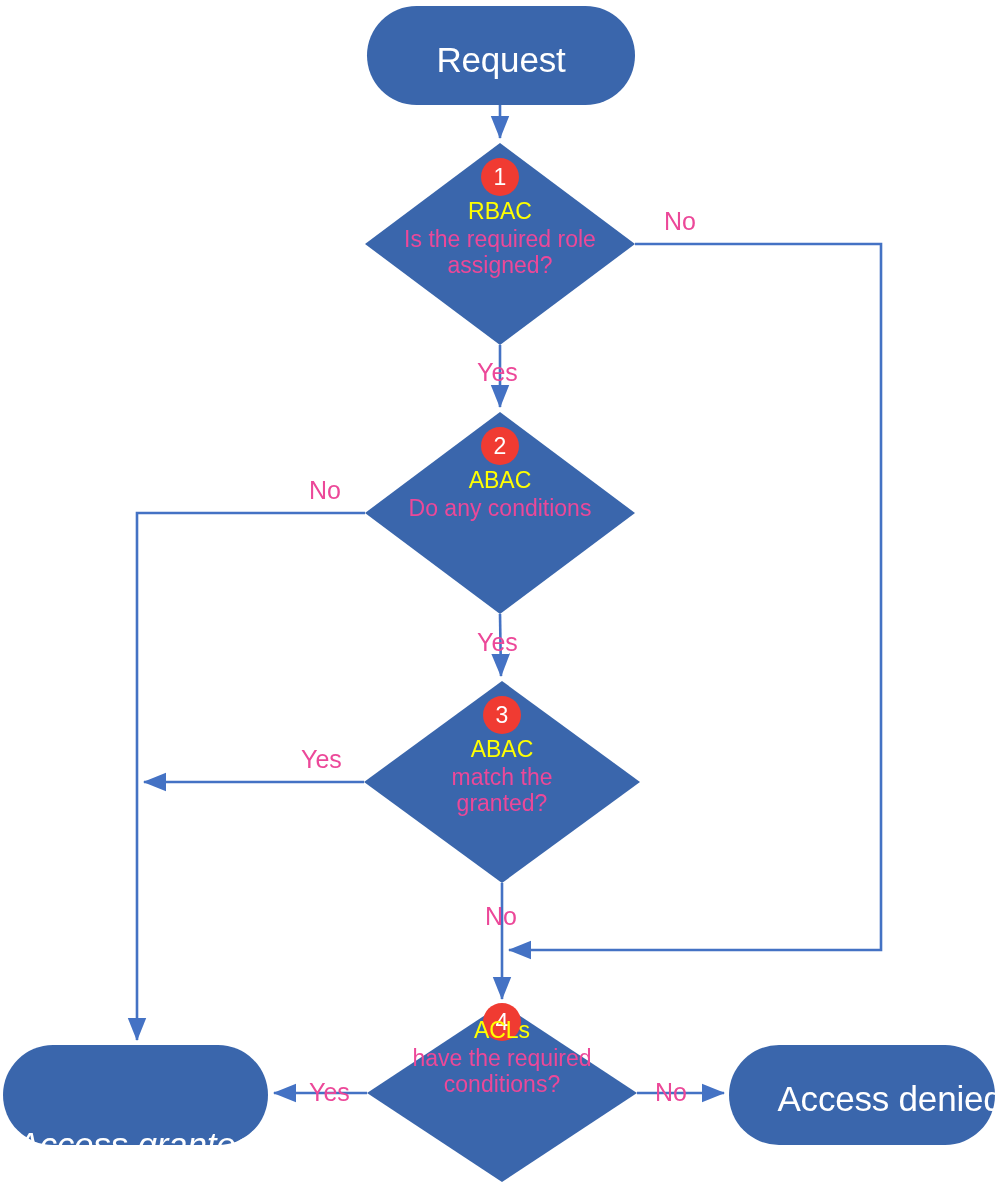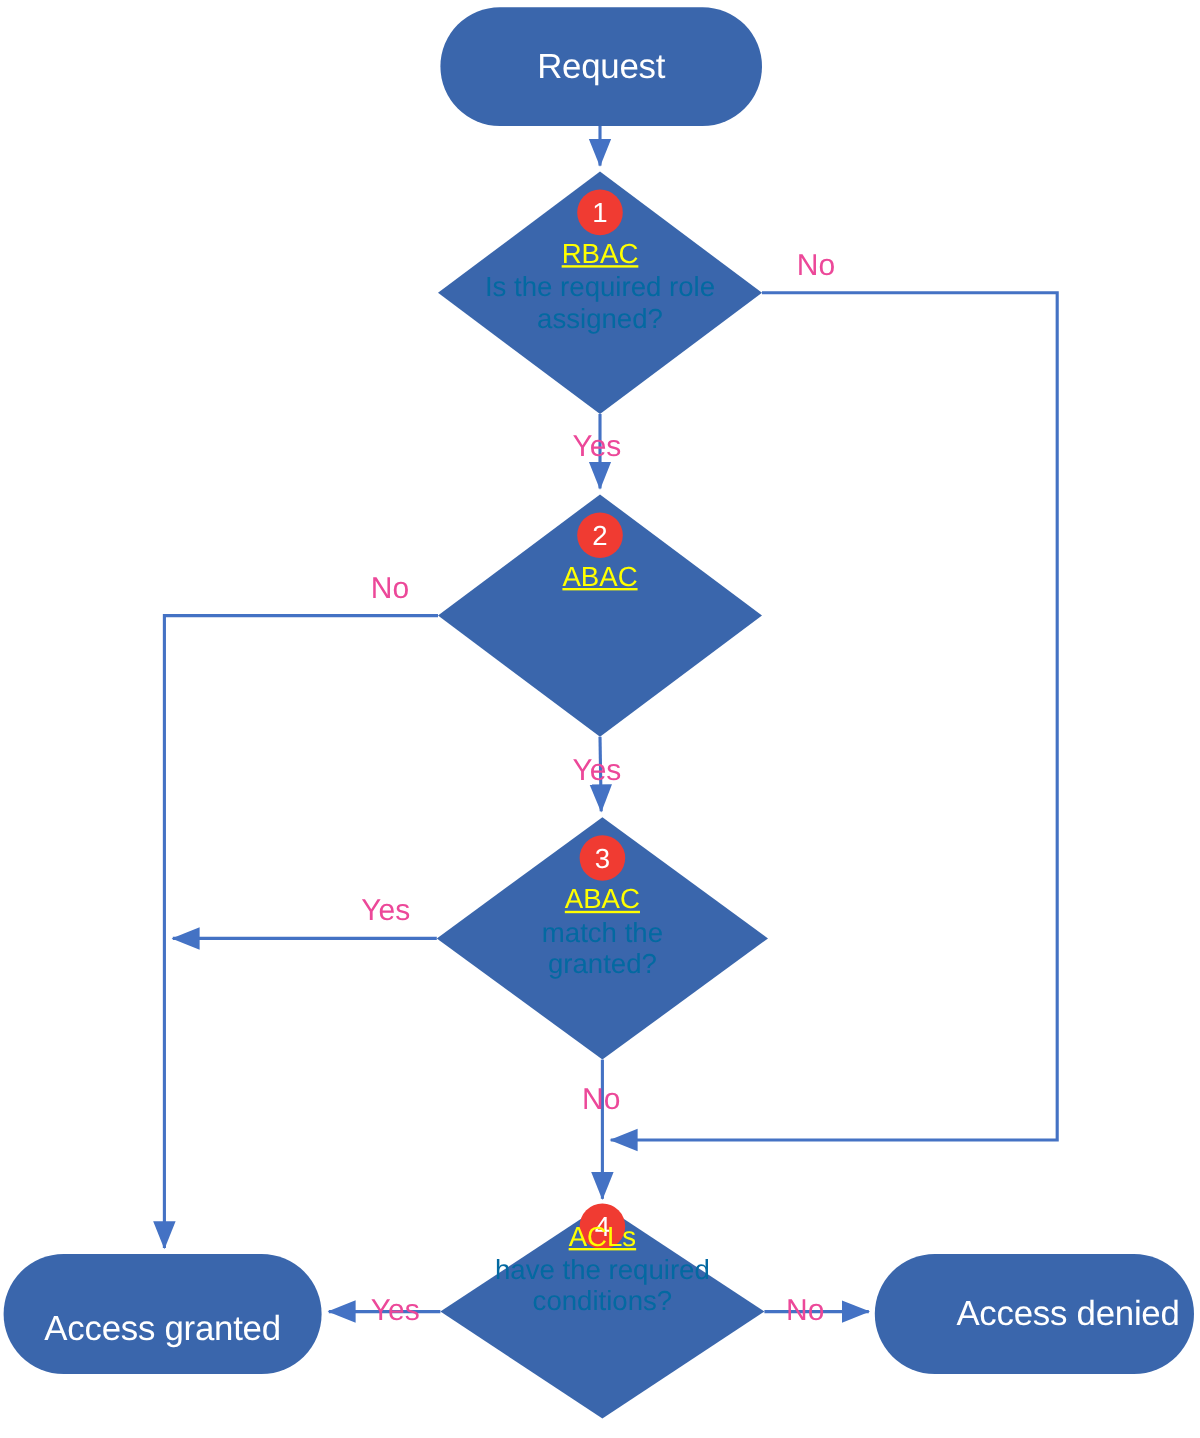--- a/index.html
+++ b/index.html
@@ -28,32 +28,31 @@
   
   .node-label {
     position: absolute;
     text-align: center;
     color: #ffffff;
     font-family: "Liberation Sans", sans-serif;
     pointer-events: none;
     line-height: 1.16;
   }
   .terminal-label {
-    font-size: 29px;
+    font-size: 35px;
     letter-spacing: -0.2px;
   }
   .diamond-title {
     color: #FFFF00;
     font-size: 23px;
     display: block;
     margin-bottom: 1px;
-    text-decoration: underline;
   }
   .diamond-question {
-    color: #0369a1;
+    color: #ec4899;
     font-size: 23px;
     display: block;
   }
   .badge-num {
     position: absolute;
     width: 38px;
     height: 38px;
     border-radius: 50%;
     background: #F03B32;
     color: #ffffff;
@@ -127,41 +126,42 @@
     <span class="diamond-title">RBAC</span>
     <span class="diamond-question">Is the required role</span>
     <span class="diamond-question">assigned?</span>
   </div>
 
   <div class="badge-num" style="left:481px; top:427px;">
     <span>2</span>
   </div>
   <div class="node-label" style="left:360px; top:467px; width:280px;">
     <span class="diamond-title">ABAC</span>
+    <span class="diamond-question">Do any conditions</span>
   </div>
 
   <div class="badge-num" style="left:483px; top:696px;">
     <span>3</span>
   </div>
   <div class="node-label" style="left:362px; top:736px; width:280px;">
     <span class="diamond-title">ABAC</span>
     <span class="diamond-question">match the</span>
     <span class="diamond-question">granted?</span>
   </div>
 
   <div class="badge-num" style="left:483px; top:1003px;">
     <span>4</span>
   </div>
   <div class="node-label" style="left:362px; top:1017px; width:280px;">
     <span class="diamond-title">ACLs</span>
     <span class="diamond-question">have the required</span>
     <span class="diamond-question">conditions?</span>
   </div>
 
-  <div class="node-label terminal-label" style="left:3px; top:1092px; width:265px;">
+  <div class="node-label terminal-label" style="left:3px; top:1125px; width:265px;font-style:italic;">
     <span>Access granted</span>
   </div>
 
   <div class="node-label terminal-label" style="left:729px; top:1079px; width:322px;">
     <span>Access denied</span>
   </div>
 
   <div class="edge-label" style="left:664px; top:209px;">No</div>
 
   <div class="edge-label" style="left:477px; top:360px;">Yes</div>

